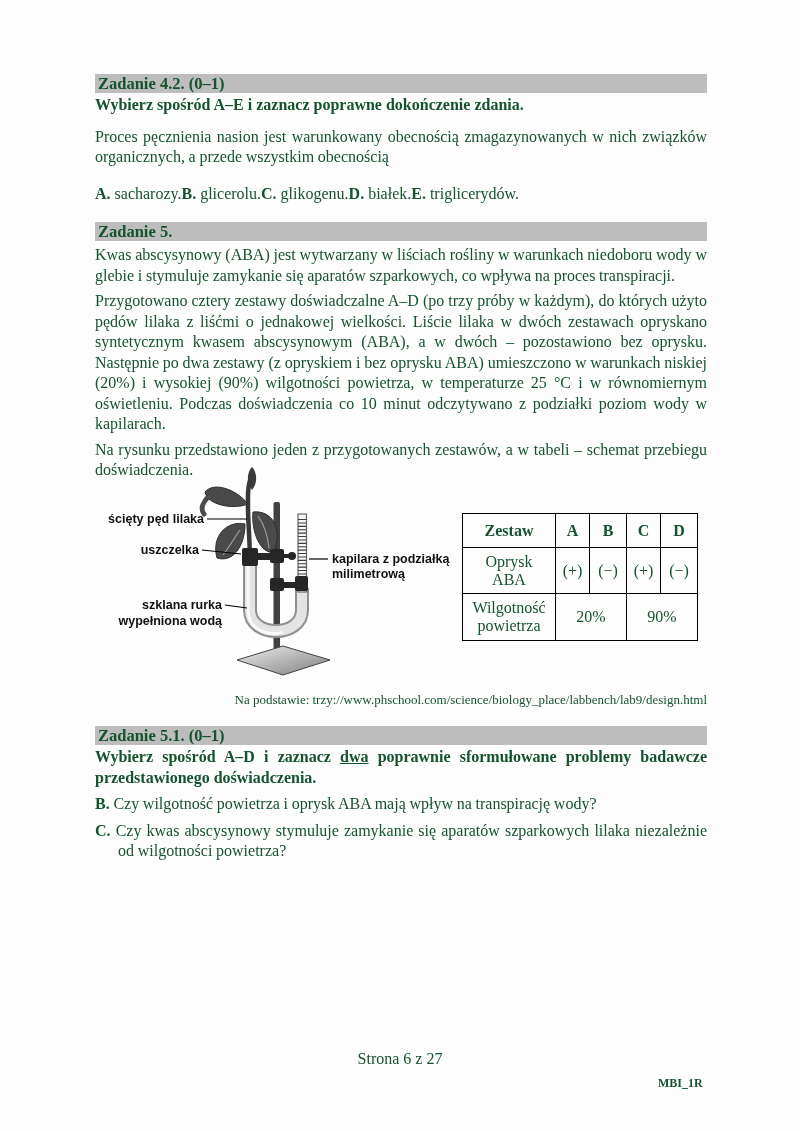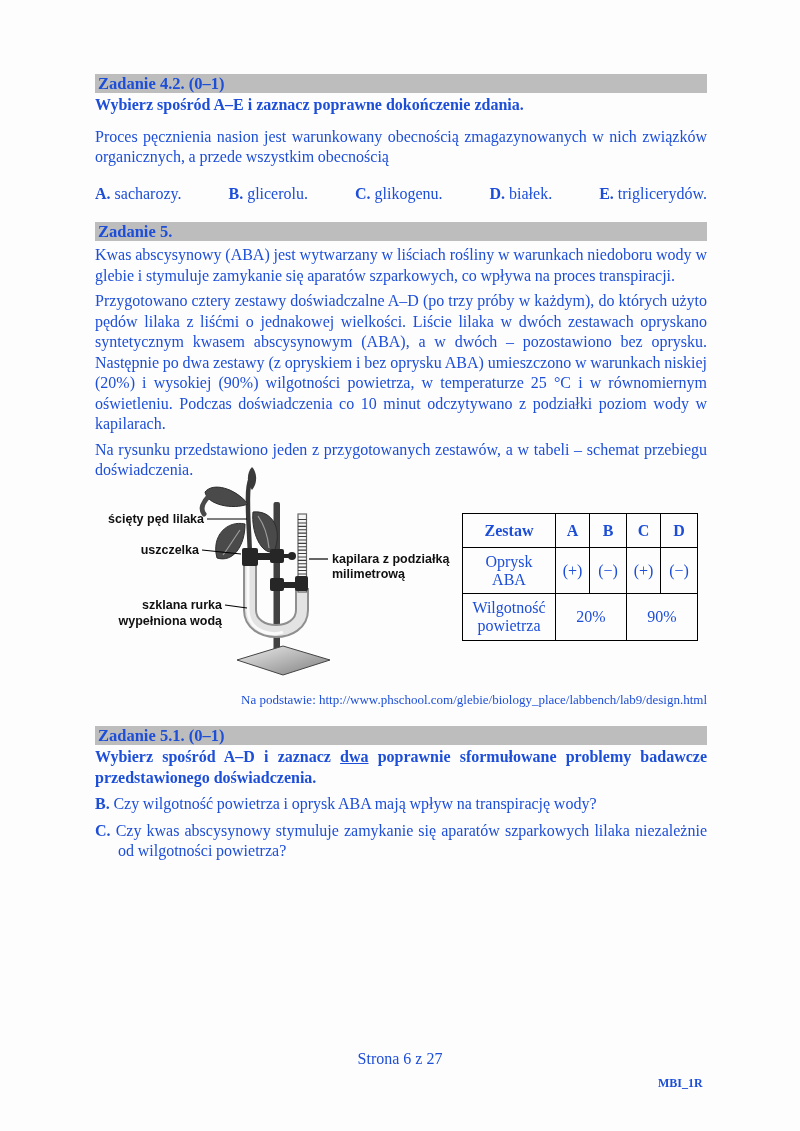--- a/index.html
+++ b/index.html
@@ -1,33 +1,33 @@
 <!DOCTYPE html>
 <html lang="pl"><head>
 <meta charset="utf-8">
 <style>
   html,body { margin:0; padding:0; background:#ffffff; }
   .page {
     position:relative; width:800px; height:1131px; background:#fdfdfd;
-    font-family:"Liberation Serif", serif; color:#1d4ed8; overflow:hidden;
+    font-family:"Liberation Serif", serif; color:#14532d; overflow:hidden;
   }
   .content-col { position:absolute; left:95px; width:612px; }
 
   .task-bar {
     background:#bdbdbd; height:19px; line-height:19px;
     font-weight:bold; font-size:16.5px; padding-left:3px;
   }
   p { margin:0; }
   .para { font-size:16px; line-height:20.5px; text-align:justify; word-spacing:-0.3px; }
   .bold-line { font-weight:bold; font-size:16px; line-height:20.5px; margin-top:2px; }
   .bold-just { font-weight:bold; font-size:16px; line-height:20.5px; text-align:justify; margin-top:2px; }
   .u { text-decoration:underline; }
 
   .options-row {
-    display:flex; justify-content:space-between;
+    display:flex; 
     font-size:16px; margin-top:17px;
   }
   .options-row b { font-weight:bold; }
 
   
   #task42 { top:74px; }
   #task42 .para { margin-top:11px; }
 
   
   #task5 { top:222px; height:505px; }
@@ -186,21 +186,21 @@
             <div>Wilgotność</div>
             <div>powietrza</div>
           </td>
           <td colspan="2">20%</td>
           <td colspan="2">90%</td>
         </tr>
       </tbody>
         </table>
     </div>
 
-    <div class="source-line">Na podstawie: http://www.phschool.com/glebie/biology_place/labbench/lab9/design.html</div>
+    <div class="source-line">Na podstawie: trzy://www.phschool.com/science/biology_place/labbench/lab9/design.html</div>
   </section>
 
   <section class="content-col" id="task51">
     <div class="task-bar" style="background: rgb(189, 189, 189);">Zadanie 5.1. (0–1)</div>
     <p class="bold-just"><span>Wybierz spośród A–D i zaznacz </span><span class="u">dwa</span><span> poprawnie sformułowane problemy badawcze przedstawionego doświadczenia.</span></p>
     <p class="opt51 opt-gap"><b>B.</b> <span>Czy wilgotność powietrza i oprysk ABA mają wpływ na transpirację wody?</span></p>
     <p class="opt51 opt-gap"><b>C.</b> <span>Czy kwas abscysynowy stymuluje zamykanie się aparatów szparkowych lilaka niezależnie od wilgotności powietrza?</span></p>
   </section>
 
   <div class="footer-page">Strona 6 z 27</div>

